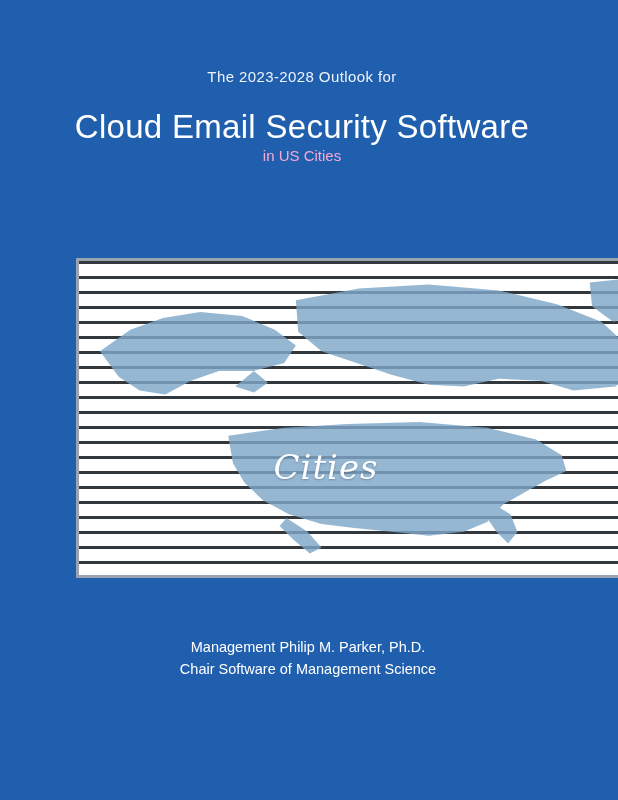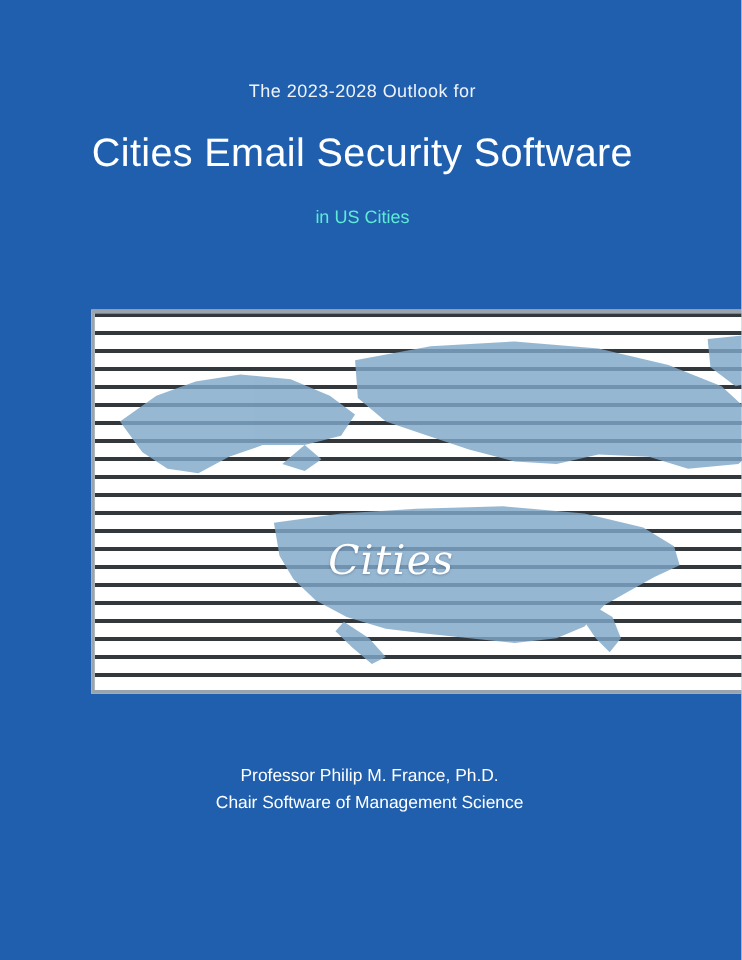--- a/index.html
+++ b/index.html
@@ -33,23 +33,22 @@
   }
   .maintitle {
     margin-top: 22px;
     font-size: 33px;
     font-weight: 400;
     letter-spacing: 0.3px;
     color: #ffffff;
     line-height: 1.2;
   }
   .subtitle {
-    margin-top: 26px;
     font-size: 15px;
-    color: #5eead4;
+    color: #f9a8d4;
     font-weight: 400;
   }
 
   
   .map-panel {
     position: absolute;
     left: 76px;
     top: 258px;
     width: 582px;
     height: 320px;
@@ -102,21 +101,21 @@
     white-space: nowrap;
   }
 </style>
 </head>
 <body>
 
 <div class="cover">
 
   <div class="title-block">
     <div class="supertitle">The 2023-2028 Outlook for</div>
-    <div class="maintitle">Cities Email Security Software</div>
+    <div class="maintitle">Cloud Email Security Software</div>
     <div class="subtitle">in US Cities</div>
   </div>
 
   <div class="map-panel">
     <div class="stripes"></div>
 
     <svg class="map-svg" viewBox="0 0 494 320" preserveAspectRatio="none">
       <g opacity="0.82">
 
         <path d="M18,92 L44,70 L72,58 L104,52 L140,56 L168,70 L186,86 L176,104 L150,112 L120,112 L96,122 L74,136 L52,132 L34,118 Z" fill="#7FA8C9"></path>
@@ -131,17 +130,17 @@
         <path d="M178,262 L196,276 L208,292 L198,298 L184,284 L172,270 Z" fill="#7FA8C9"></path>
 
         <path d="M438,22 L470,18 L486,34 L480,56 L458,62 L440,46 Z" fill="#7FA8C9"></path>
       </g>
     </svg>
 
     <div class="map-label">Cities</div>
   </div>
 
   <div class="author-block">
-    <div>Professor Philip M. France, Ph.D.</div>
+    <div>Management Philip M. Parker, Ph.D.</div>
     <div>Chair Software of Management Science</div>
   </div>
 
 </div>
 
 </body></html>

